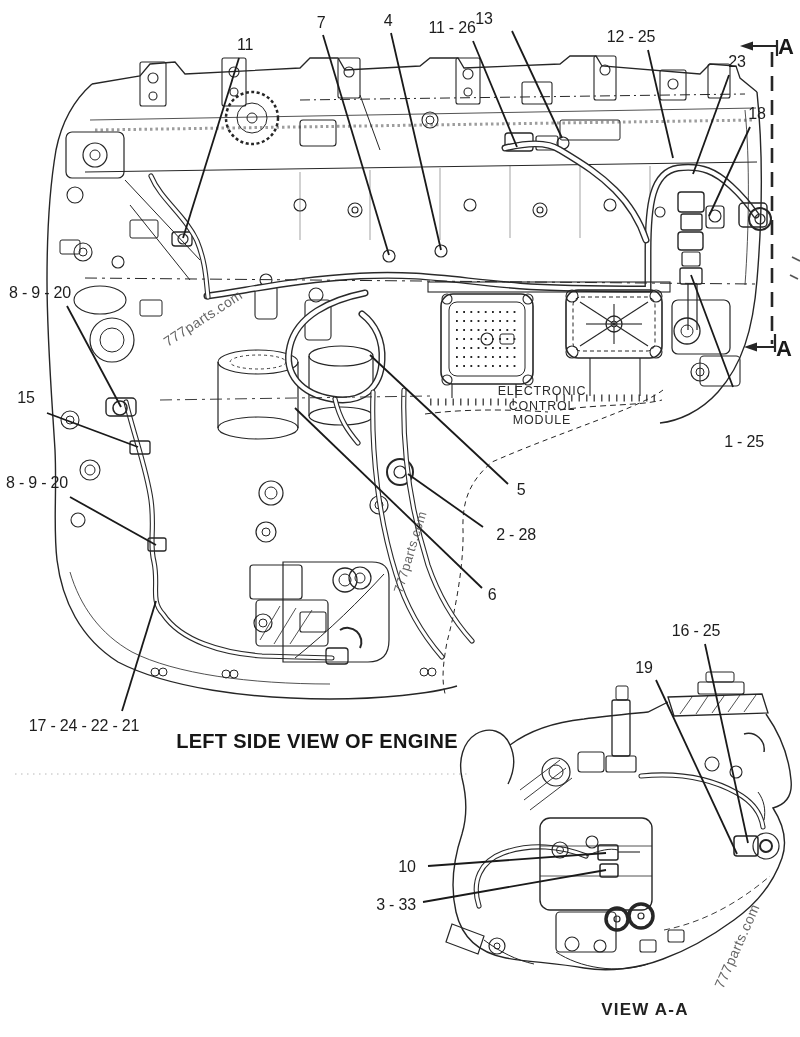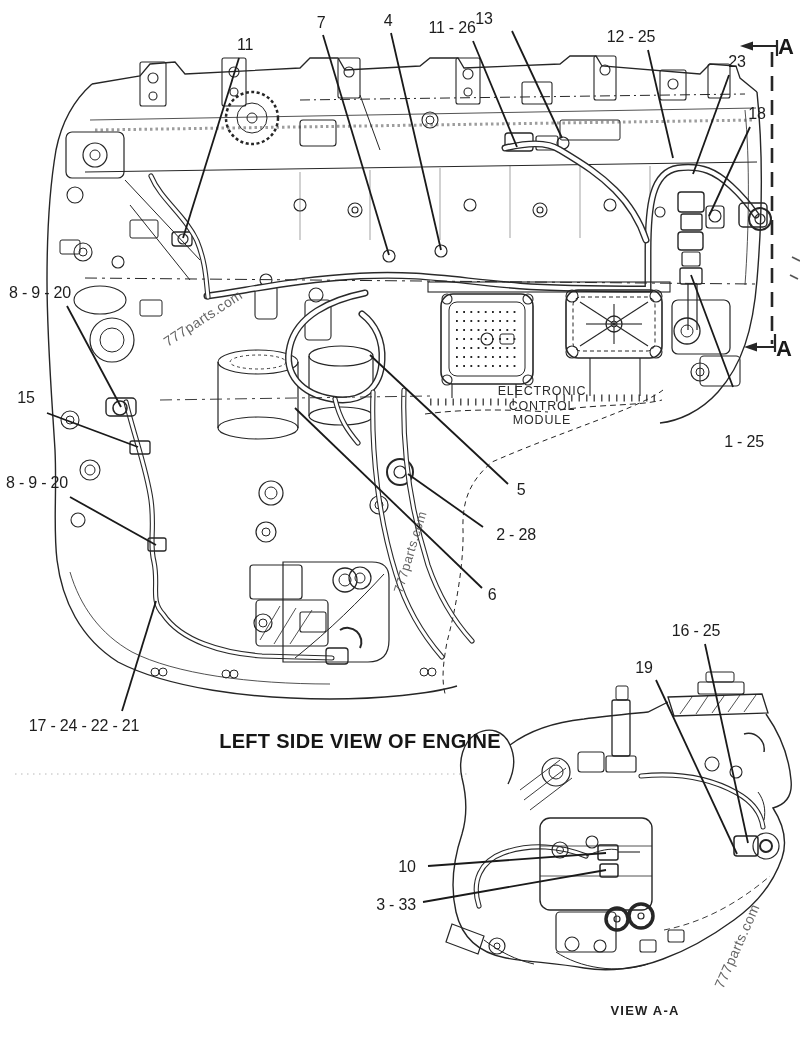--- a/index.html
+++ b/index.html
@@ -9,23 +9,23 @@
   .ink{stroke:#262626;fill:none;}
   .tube-out{stroke:#2a2a2a;stroke-width:7;fill:none;stroke-linecap:round;}
   .tube-in{stroke:#ffffff;stroke-width:4.2;fill:none;stroke-linecap:round;}
   .tube-out.thin{stroke-width:5.2;}
   .tube-in.thin{stroke-width:3;}
   .callout{position:absolute;transform:translate(-50%,-50%);font-size:16px;color:#1d1d1d;
            letter-spacing:-0.2px;white-space:nowrap;}
   .watermark{position:absolute;transform-origin:center;font-size:14px;color:#4a4a4a;
              opacity:.85;white-space:nowrap;letter-spacing:.5px;}
   .caption-main{position:absolute;left:317px;top:741px;transform:translate(-50%,-50%);
-                font-size:20px;font-weight:700;letter-spacing:.3px;color:#161616;white-space:nowrap;margin-left:43px;}
+                font-size:20px;font-weight:700;letter-spacing:.3px;color:#161616;white-space:nowrap;}
   .caption-view{position:absolute;left:645px;top:1010px;transform:translate(-50%,-50%);
-                font-size:13px;font-weight:700;letter-spacing:1.2px;color:#222;white-space:nowrap;}
+                font-size:17px;font-weight:700;letter-spacing:1.2px;color:#222;white-space:nowrap;}
   .ecm-label{position:absolute;left:542px;top:406px;transform:translate(-50%,-50%);
              text-align:center;font-size:12.5px;font-weight:400;letter-spacing:.8px;
              line-height:14.5px;color:#2b2b2b;}
   .section-letter{position:absolute;transform:translate(-50%,-50%);font-size:22px;
                   font-weight:700;color:#1a1a1a;}
   .sl-top{left:786px;top:47px;}
   .sl-bottom{left:784px;top:349px;}
 </style>
 </head>
 <body>

